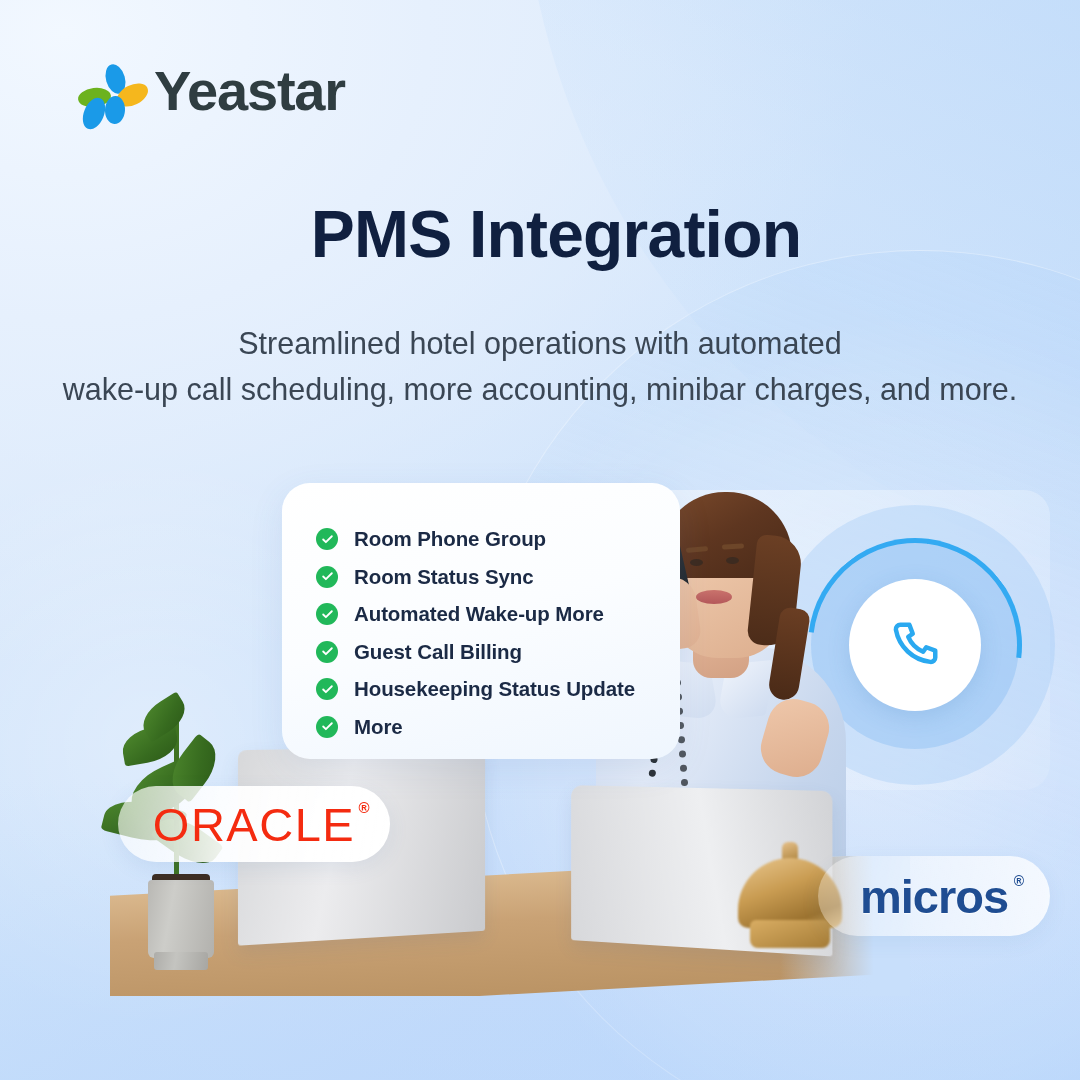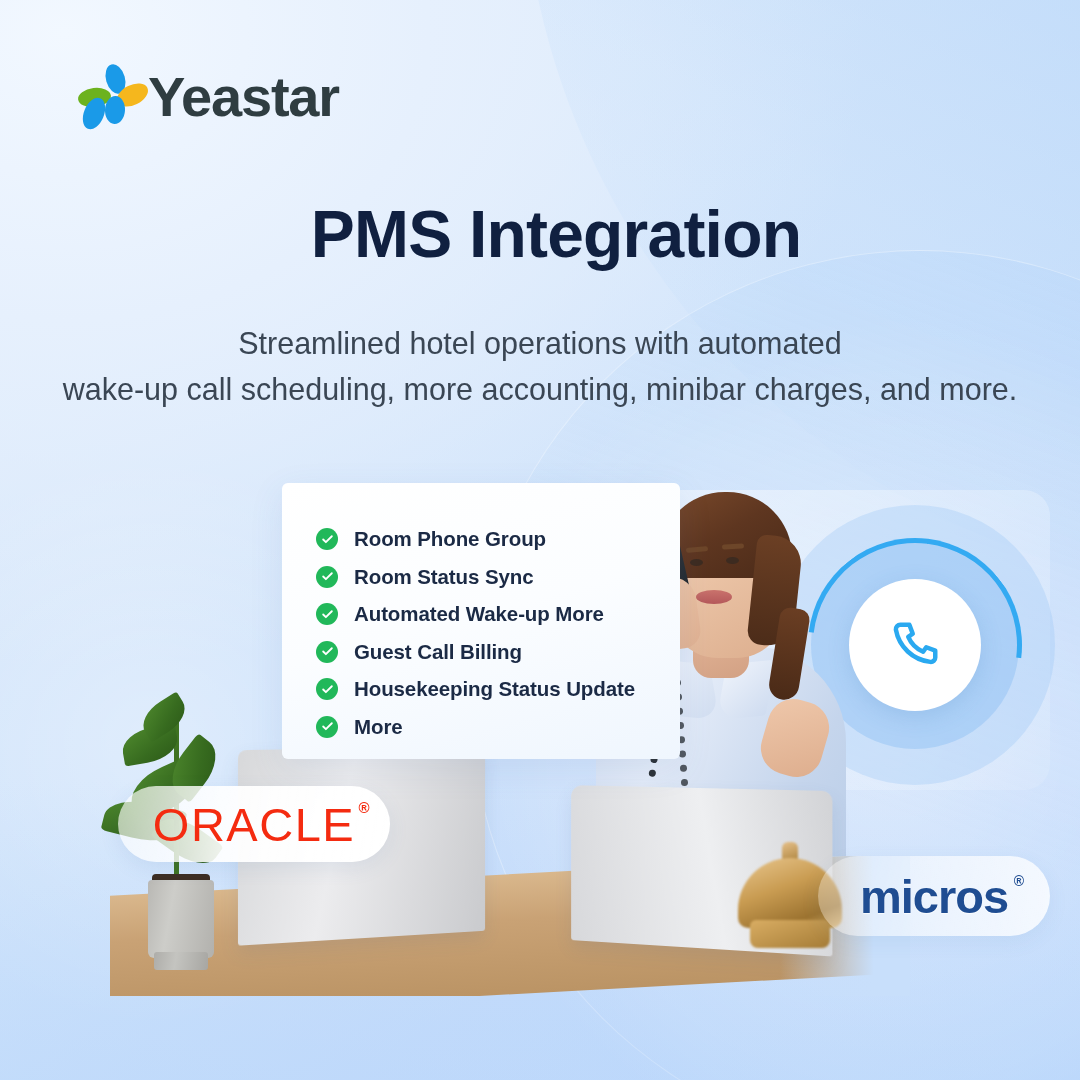--- a/index.html
+++ b/index.html
@@ -59,21 +59,21 @@
     position: absolute;
     left: 0; bottom: -120px;
     width: 1080px; height: 420px;
     background: linear-gradient(to top, rgba(176,211,250,.45), rgba(197,223,252,0));
   }
 
   
   .logo {
     position: absolute;
     left: 78px; top: 63px;
-    display: flex; align-items: flex-end; gap: 8px;
+    display: flex; align-items: flex-start; gap: 14px;
   }
   .logo-mark { position: relative; width: 62px; height: 62px; }
   .petal { position: absolute; border-radius: 50%; }
   .petal.p-top    { width: 19px; height: 30px; left: 28px;  top: 1px;  background: #1a9ae8; transform: rotate(-16deg); }
   .petal.p-orange { width: 33px; height: 20px; left: 38px;  top: 22px; background: #f5b71d; transform: rotate(-26deg); }
   .petal.p-green  { width: 33px; height: 19px; left: 0px;   top: 25px; background: #6cb21e; transform: rotate(-7deg); }
   .petal.p-mid    { width: 20px; height: 28px; left: 27px;  top: 33px; background: #1a9ae8; transform: rotate(3deg); }
   .petal.p-low    { width: 20px; height: 33px; left: 6px;   top: 34px; background: #1a9ae8; transform: rotate(22deg); }
   .logo-word {
     font-size: 56px;
@@ -337,21 +337,21 @@
     border-left: 7px dotted #23282d;
     transform: rotate(-4deg);
     opacity: .75;
   }
 
   
   .feature-card {
     position: absolute;
     left: 282px; top: 483px;
     width: 398px; height: 276px;
-    border-radius: 6px;
+    border-radius: 28px;
     background: linear-gradient(165deg, #ffffff 0%, #fbfdff 48%, #eff6fe 100%);
     box-shadow: 0 10px 34px rgba(70,110,170,.10);
     padding: 44px 0 0 34px;
   }
   .feature-list { list-style: none; }
   .feature-item {
     display: flex; align-items: center;
     gap: 16px;
     margin-bottom: 13.5px;
   }

